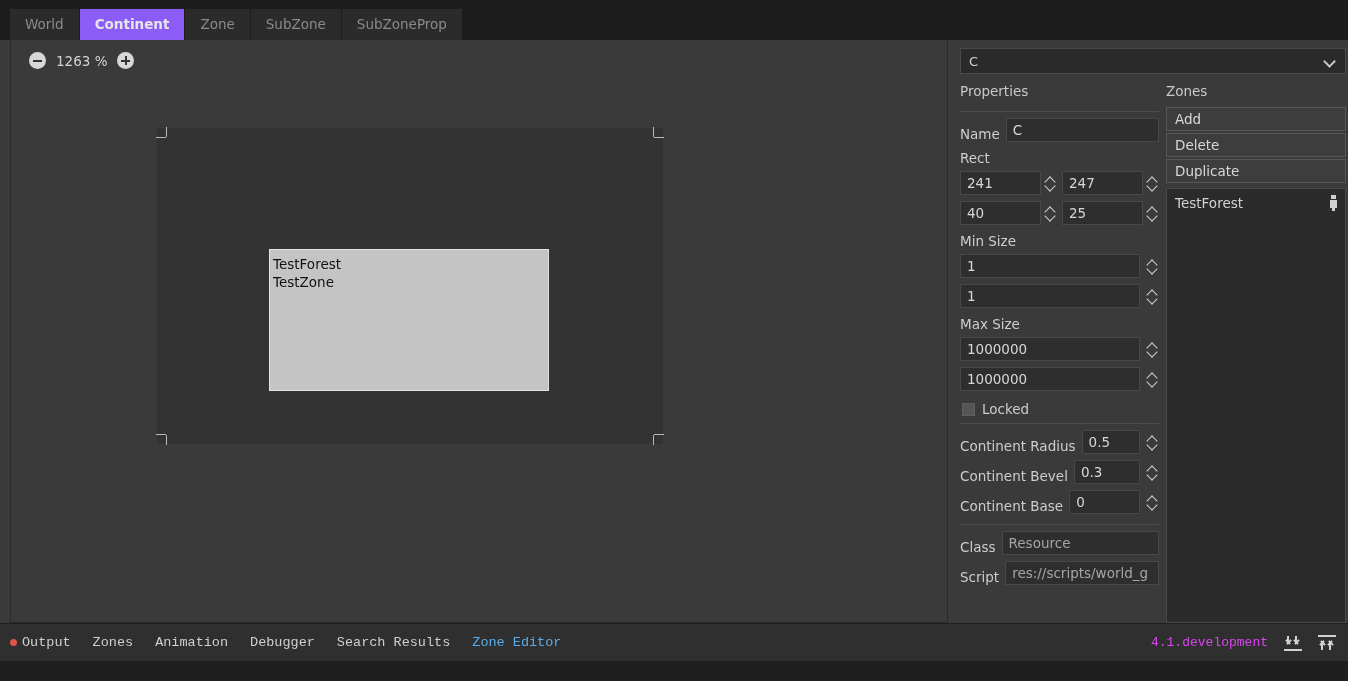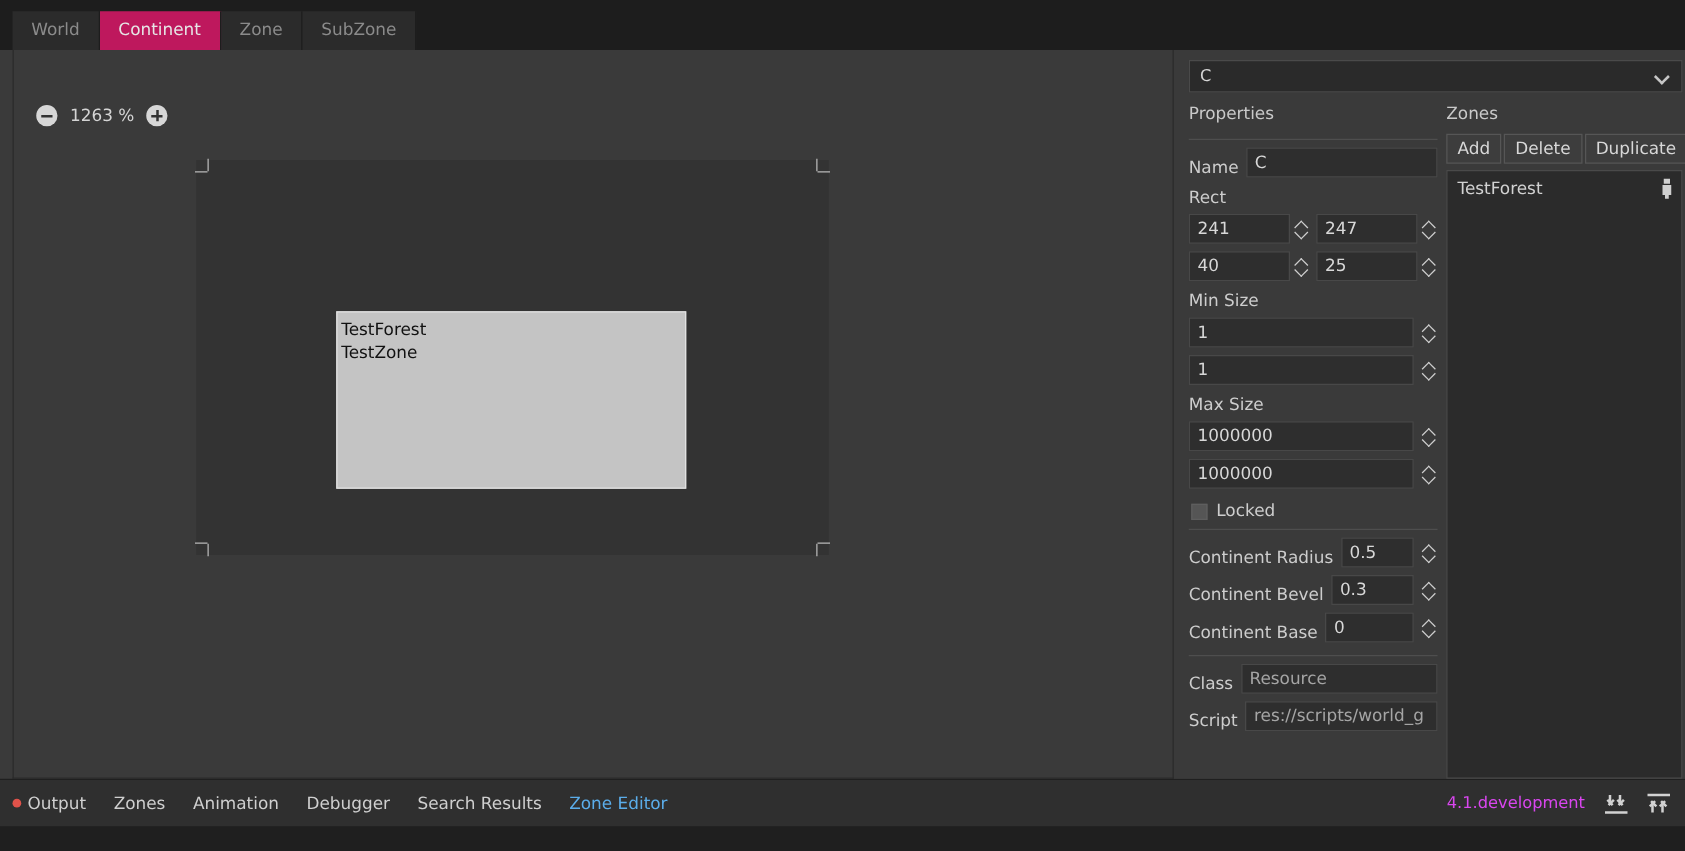--- a/index.html
+++ b/index.html
@@ -34,23 +34,23 @@
     align-items: center;
     font-size: 13.5px;
     color: #8b8b8b;
     background: #2b2b2b;
     border-right: 1px solid #1d1d1d;
     line-height: 1;
     white-space: nowrap;
     user-select: none;
   }
   .tab.active {
-    background: #be185d;
+    background: #8b5cf6;
     color: #e6e6e6;
-    font-weight: normal;
+    font-weight: bold;
   }
 
   
   .body {
     flex: 1 1 auto;
     display: flex;
     background: #3a3a3a;
     padding: 0 0 0 0;
     min-height: 0;
     position: relative;
@@ -66,21 +66,20 @@
     margin-left: 10px;
     overflow: hidden;
   }
   .zoom-ctl {
     position: absolute;
     left: 18px; top: 12px;
     display: flex;
     align-items: center;
     gap: 10px;
     z-index: 5;
-    margin-top: 32px;
   }
   .circ-btn {
     width: 17px; height: 17px;
     border-radius: 50%;
     background: #d7d7d7;
     position: relative;
     display: inline-block;
     cursor: pointer;
   }
   .circ-btn::before {
@@ -272,21 +271,21 @@
 
   .chk-row { display: flex; align-items: center; gap: 7px; margin: 4px 0 2px 2px; }
   .chkbox {
     width: 13px; height: 13px;
     background: #555555;
     border: 1px solid #5e5e5e;
     cursor: pointer;
   }
 
   
-  .zone-btns { display: flex; gap: 2px; margin-bottom: 5px; }
+  .zone-btns { display: flex; gap: 2px; margin-bottom: 5px; flex-direction: column; }
   .zbtn {
     background: #3d3d3d;
     border: 1px solid #565656;
     color: #d8d8d8;
     font-size: 13.5px;
     padding: 3px 8px;
     cursor: pointer;
     user-select: none;
     white-space: nowrap;
   }
@@ -318,20 +317,21 @@
 
   
   .statusbar {
     flex: 0 0 38px;
     height: 38px;
     background: #2f2f2f;
     border-top: 1px solid #1f1f1f;
     display: flex;
     padding: 0 12px 0 10px;
     gap: 0px;
+    font-family: Liberation Mono, monospace;
   }
   .sb-left { display: flex; align-items: center; gap: 22px; }
   .sb-item {
     font-size: 13.5px;
     color: #cfcfcf;
     cursor: pointer;
     user-select: none;
     white-space: nowrap;
     display: flex;
     align-items: center;
@@ -375,20 +375,23 @@
         <span>World</span>
       </div>
     <div class="tab active">
         <span>Continent</span>
       </div>
     <div class="tab">
         <span>Zone</span>
       </div>
     <div class="tab">
         <span>SubZone</span>
+      </div>
+    <div class="tab">
+        <span>SubZoneProp</span>
       </div>
   </div>
 
   <div class="body">
 
     <div class="canvas-pane">
       <div class="zoom-ctl">
         <span class="circ-btn"></span>
         <span class="zoom-label">1263 %</span>
         <span class="circ-btn plus"></span>

